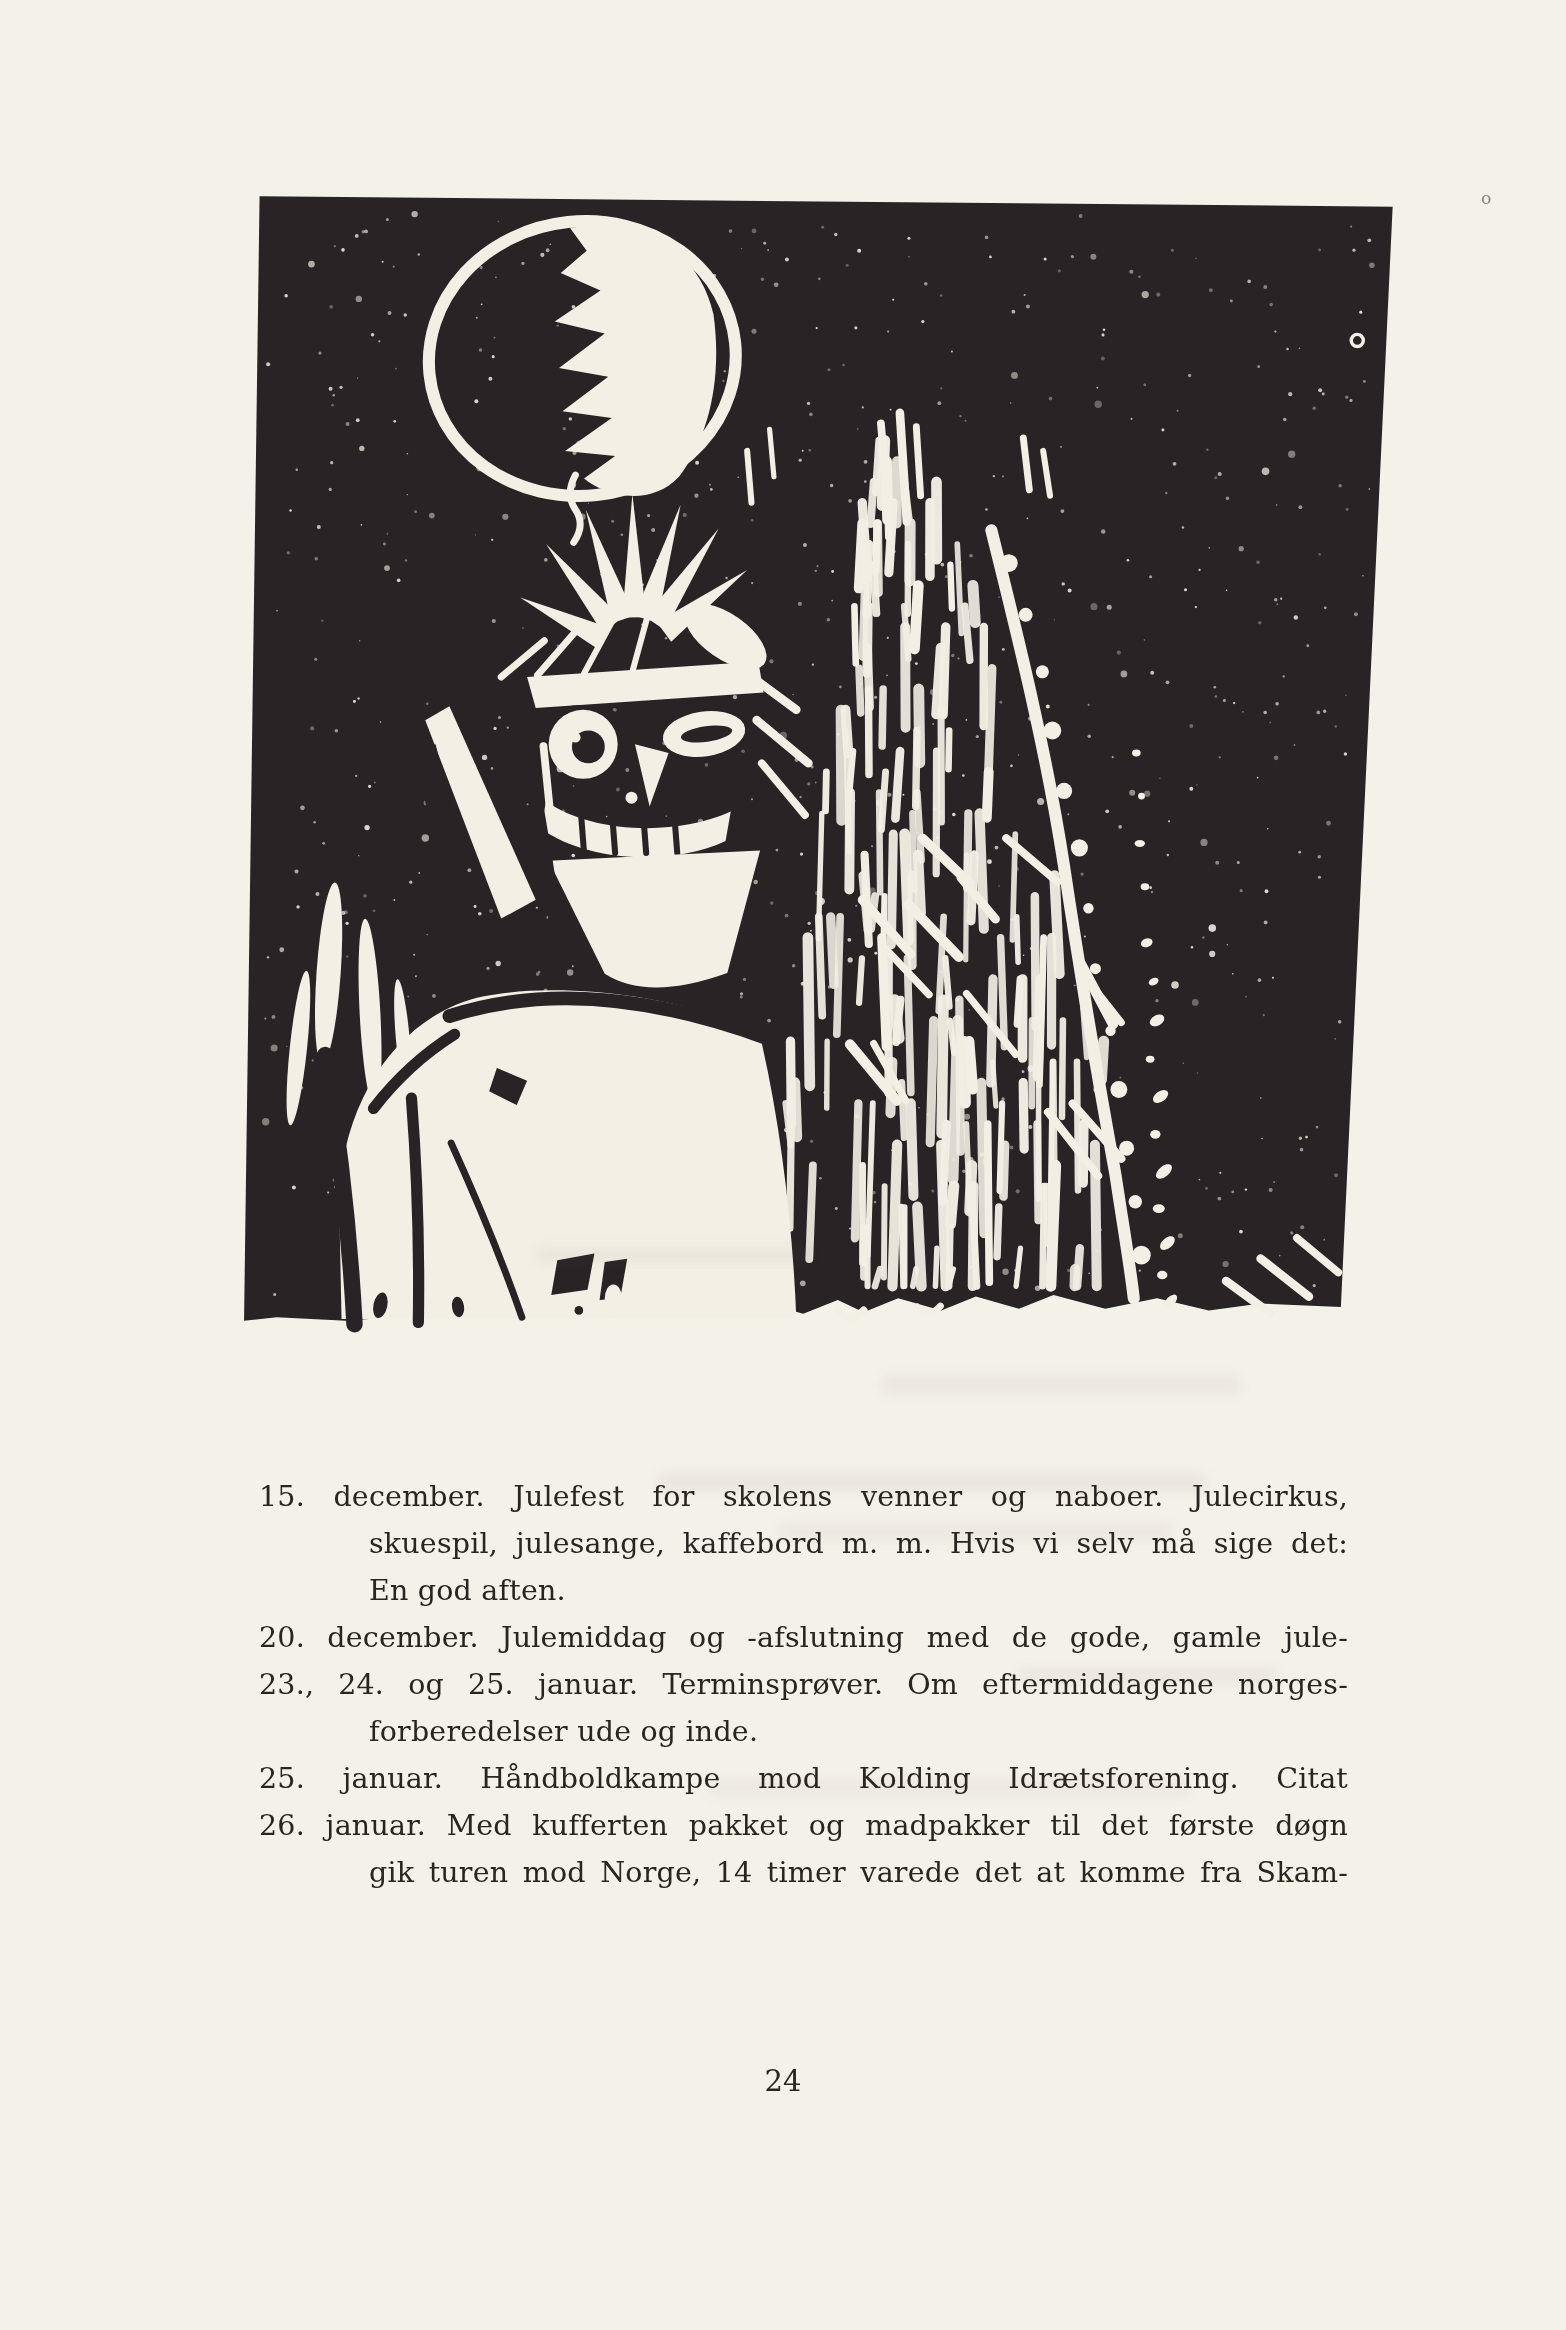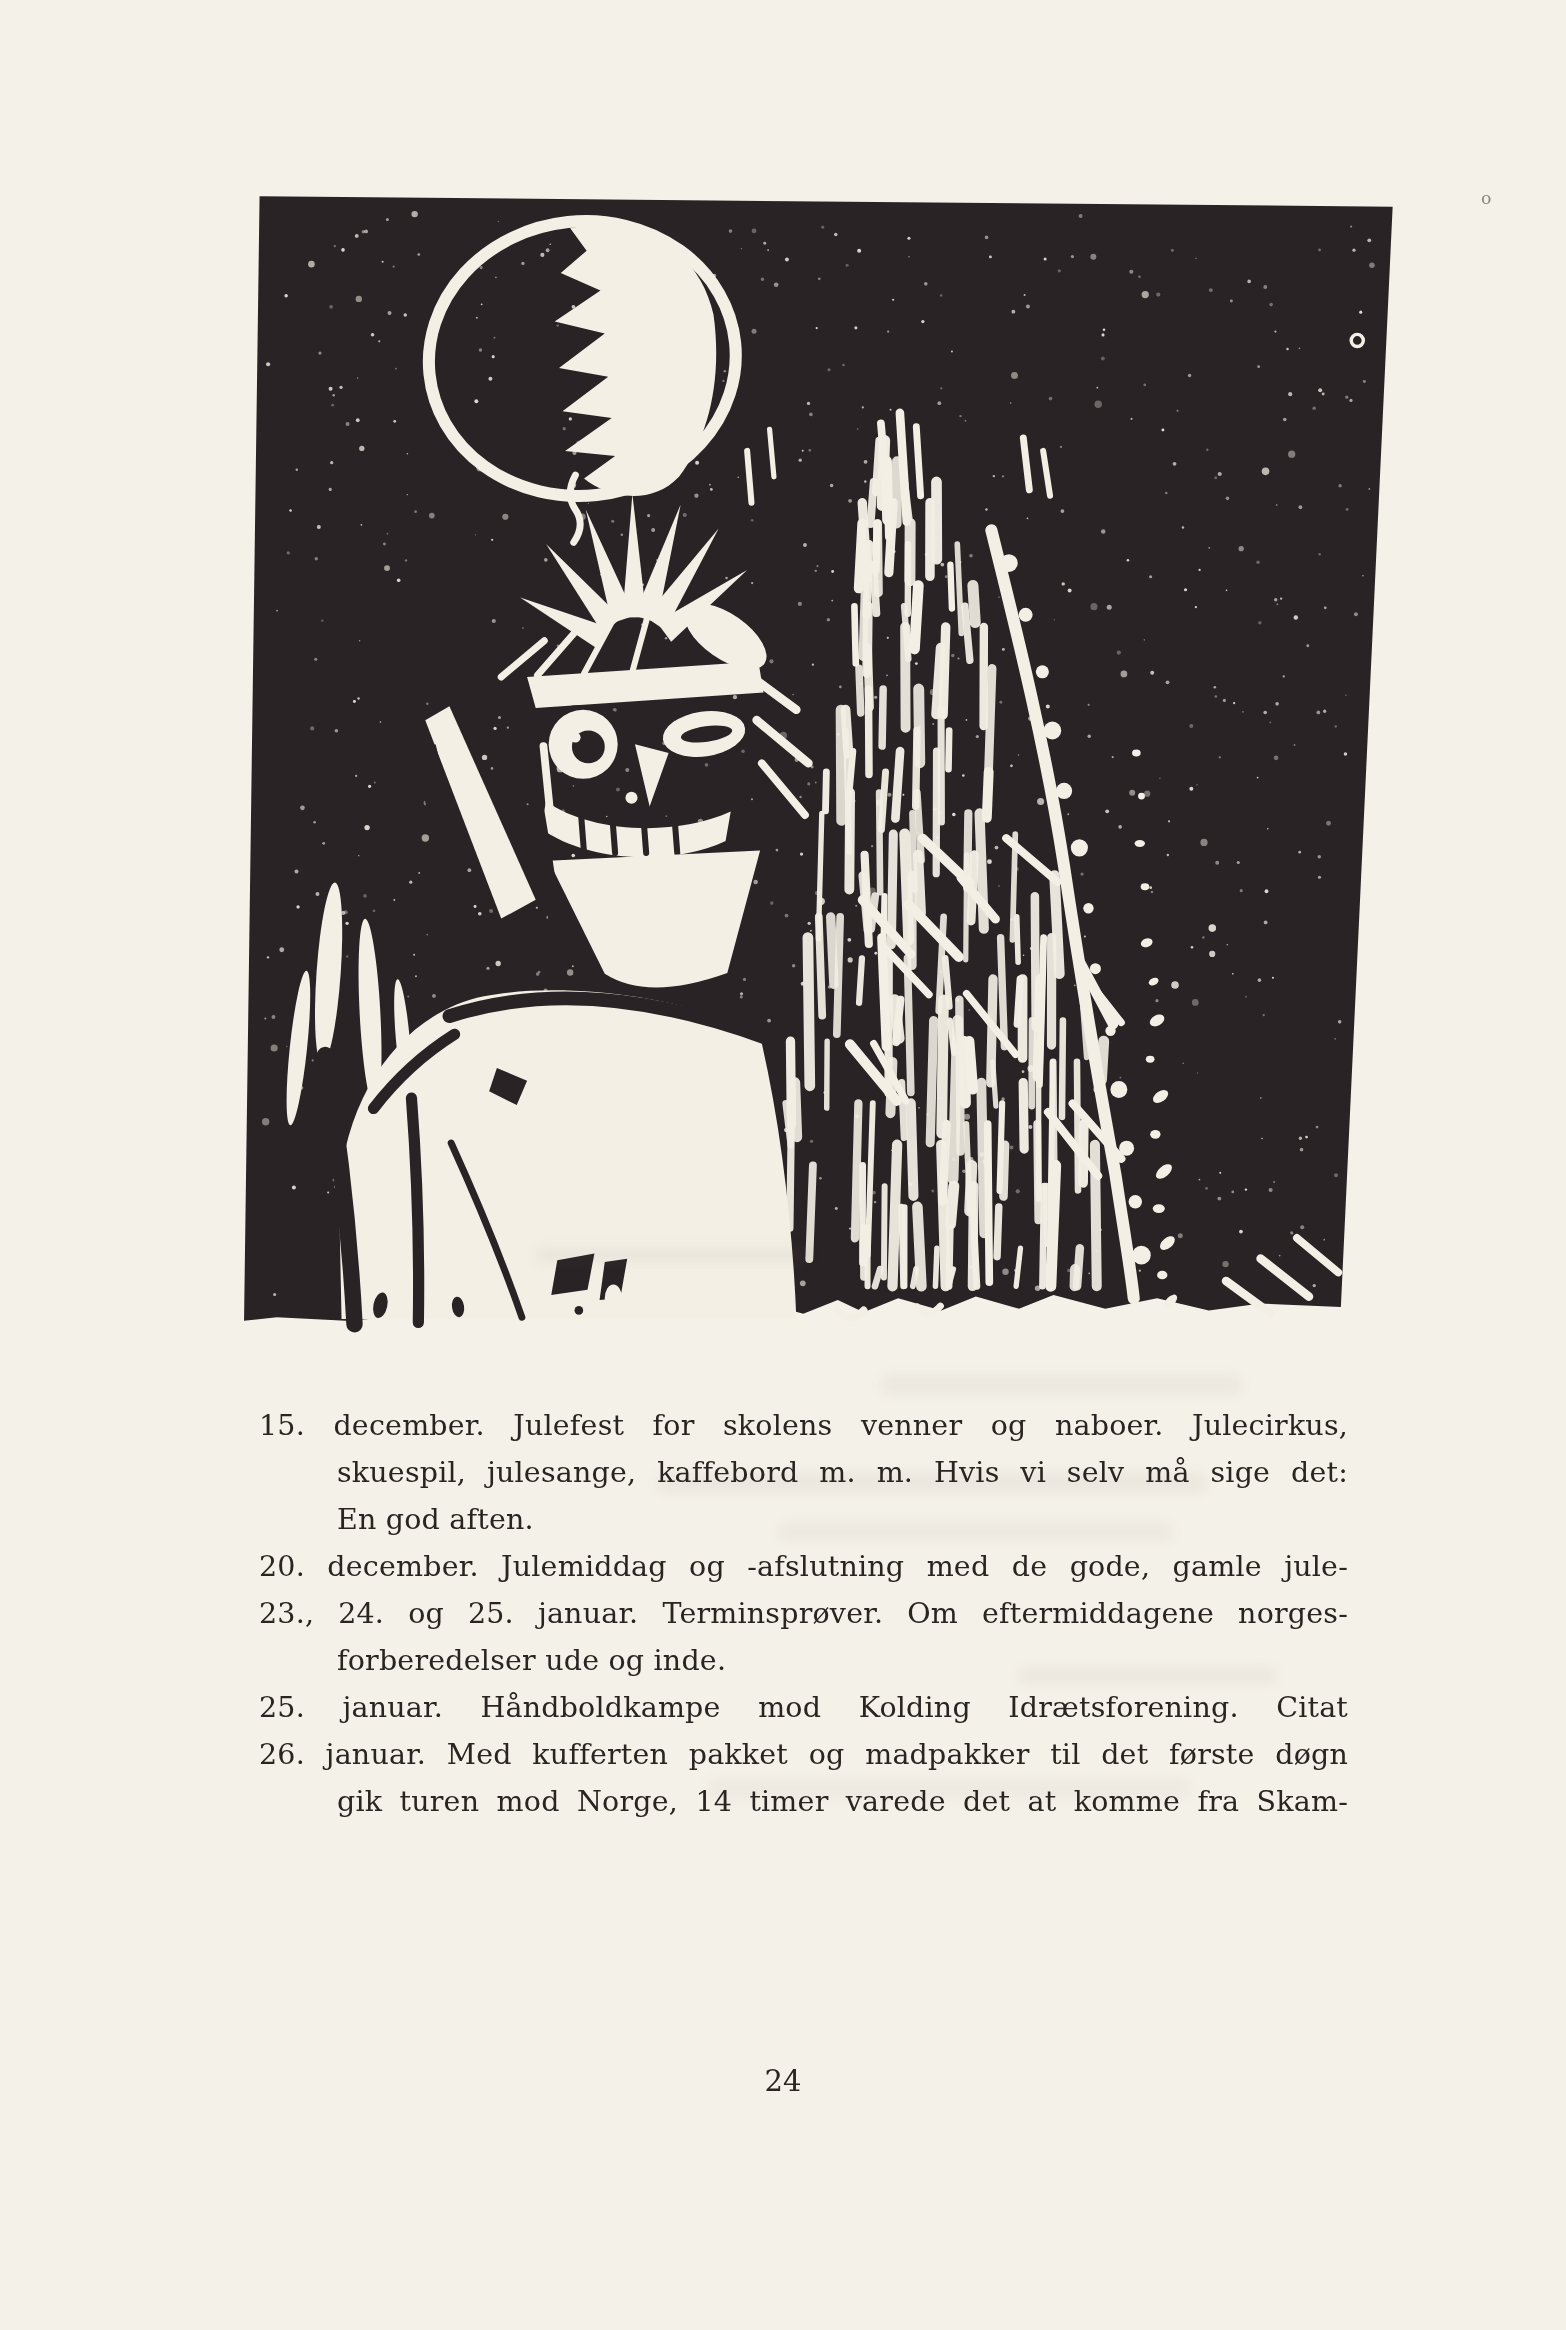--- a/index.html
+++ b/index.html
@@ -3,23 +3,23 @@
 <meta charset="utf-8">
 <style>
   html,body{margin:0;padding:0;}
   body{
     width:1566px;height:2330px;position:relative;overflow:hidden;
     font-family:"DejaVu Serif","Liberation Serif",serif;
   }
   .page{position:absolute;inset:0;}
   .illustration{position:absolute;left:242px;top:192px;width:1157px;height:1184px;}
   .illustration svg{display:block;width:100%;height:100%;}
-  .diary{position:absolute;left:259px;top:1402px;width:1089px;font-size:28.5px;color:#2b2522;}
+  .diary{position:absolute;left:259px;top:1473px;width:1089px;font-size:28.5px;color:#2b2522;}
   .line{display:block;height:47px;line-height:47px;letter-spacing:0.2px;}
-  .line.ind{margin-left:78px;}
+  .line.ind{margin-left:110px;}
   .line.j{text-align:justify;text-align-last:justify;}
   .pagenum{position:absolute;left:0;top:2020px;width:1566px;text-align:center;
     font-size:29px;color:#2b2522;margin-top:44px;}
   .margin-mark{position:absolute;left:1481px;top:188px;font-size:17.3px;color:#8d857a;}
   .smudge{position:absolute;border-radius:12px;filter:blur(5.2px);}
 </style>
 </head>
 <body style="background: rgb(244, 241, 233);">
 
 <div class="page">

